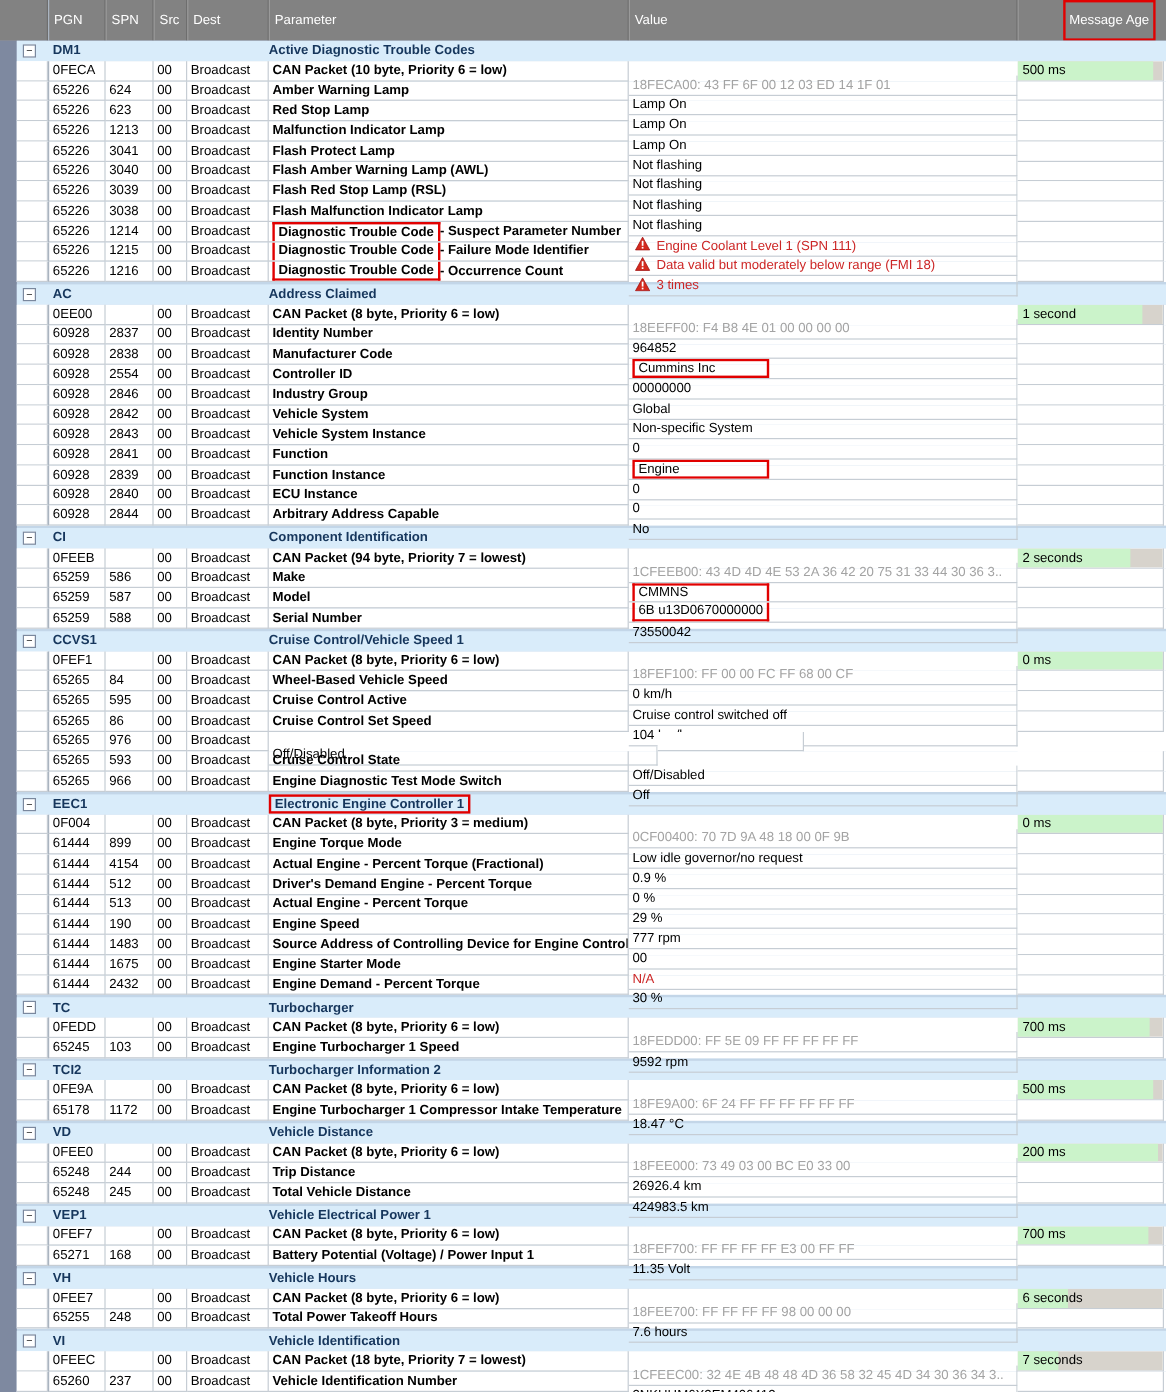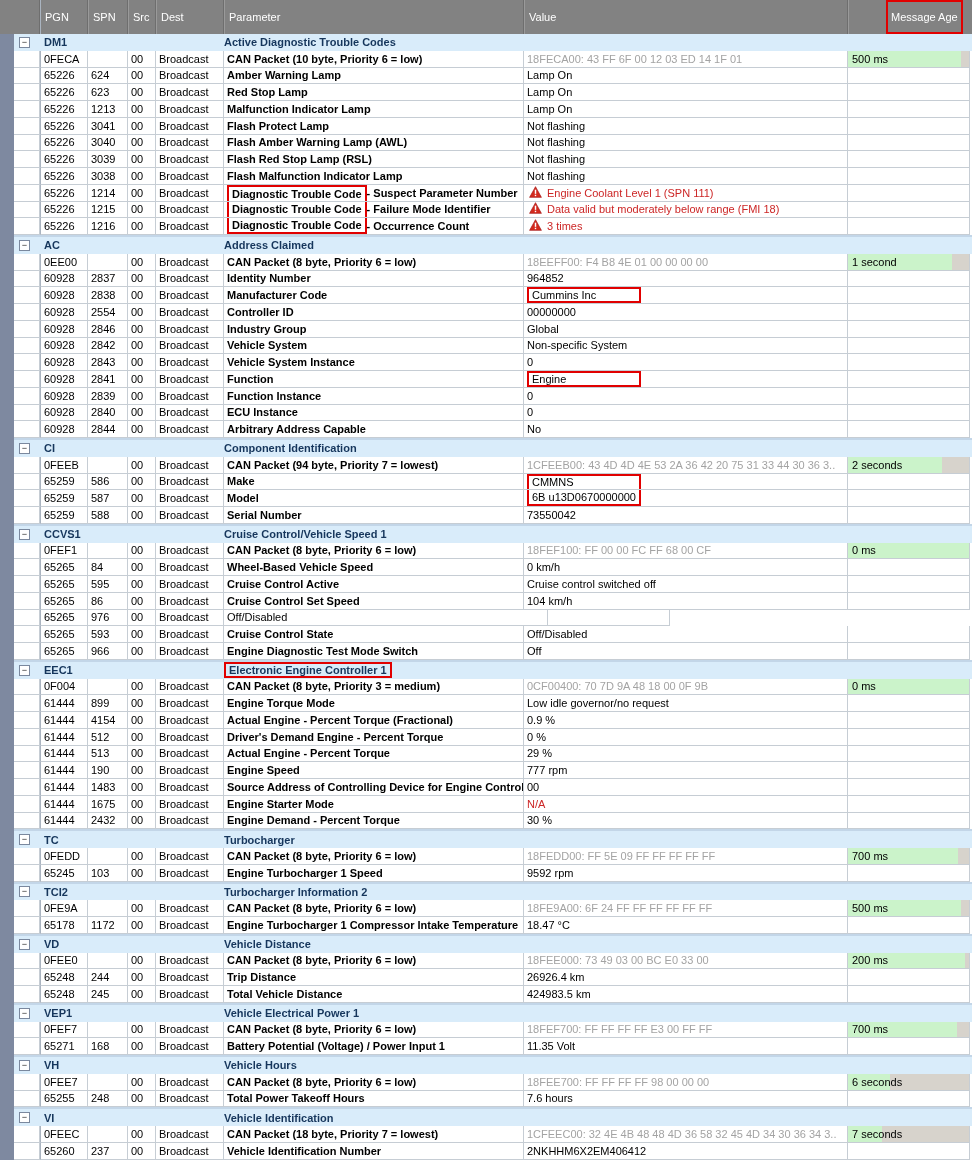--- a/index.html
+++ b/index.html
@@ -47,21 +47,21 @@
     height: 100%; display: flex; align-items: center; padding-left: 3px;
     border-right: 1px solid #c6cdd4; border-bottom: 1px solid #c6cdd4;
     white-space: nowrap; overflow: hidden;
   }
   .c-ind { width: 26px; flex: 0 0 26px; background: #fff; }
   .c-pgn { width: 48px; flex: 0 0 48px; border-left: 1px solid #aab4c0; }
   .c-spn { width: 40px; flex: 0 0 40px; }
   .c-src { width: 28px; flex: 0 0 28px; }
   .c-dst { width: 68px; flex: 0 0 68px; }
   .c-par { width: 300px; flex: 0 0 300px; font-weight: bold; }
-  .c-val { width: 324px; flex: 0 0 324px; }
+  .c-val { width: 324px; flex: 0 0 324px; margin-top: 12px; }
   .c-age { width: 122px; flex: 0 0 122px; padding: 0; position: relative; }
   .age-wrap { position:absolute; inset:0; background:#d7d3cc; }
   .age-bar { position:absolute; left:0; top:0; bottom:0; background:#cbf3ca; }
   .age-label { position:absolute; left:4px; top:0; bottom:0; display:flex; align-items:center; color:#000; }
   .age-empty { background:#fff; }
   .muted { color: #a3a3a3; }
   .alert-txt { color: #cc2626; }
   .toggle {
     width: 11px; height: 11px; flex: 0 0 11px;
     background: #fff; border: 1px solid #7a889e;

